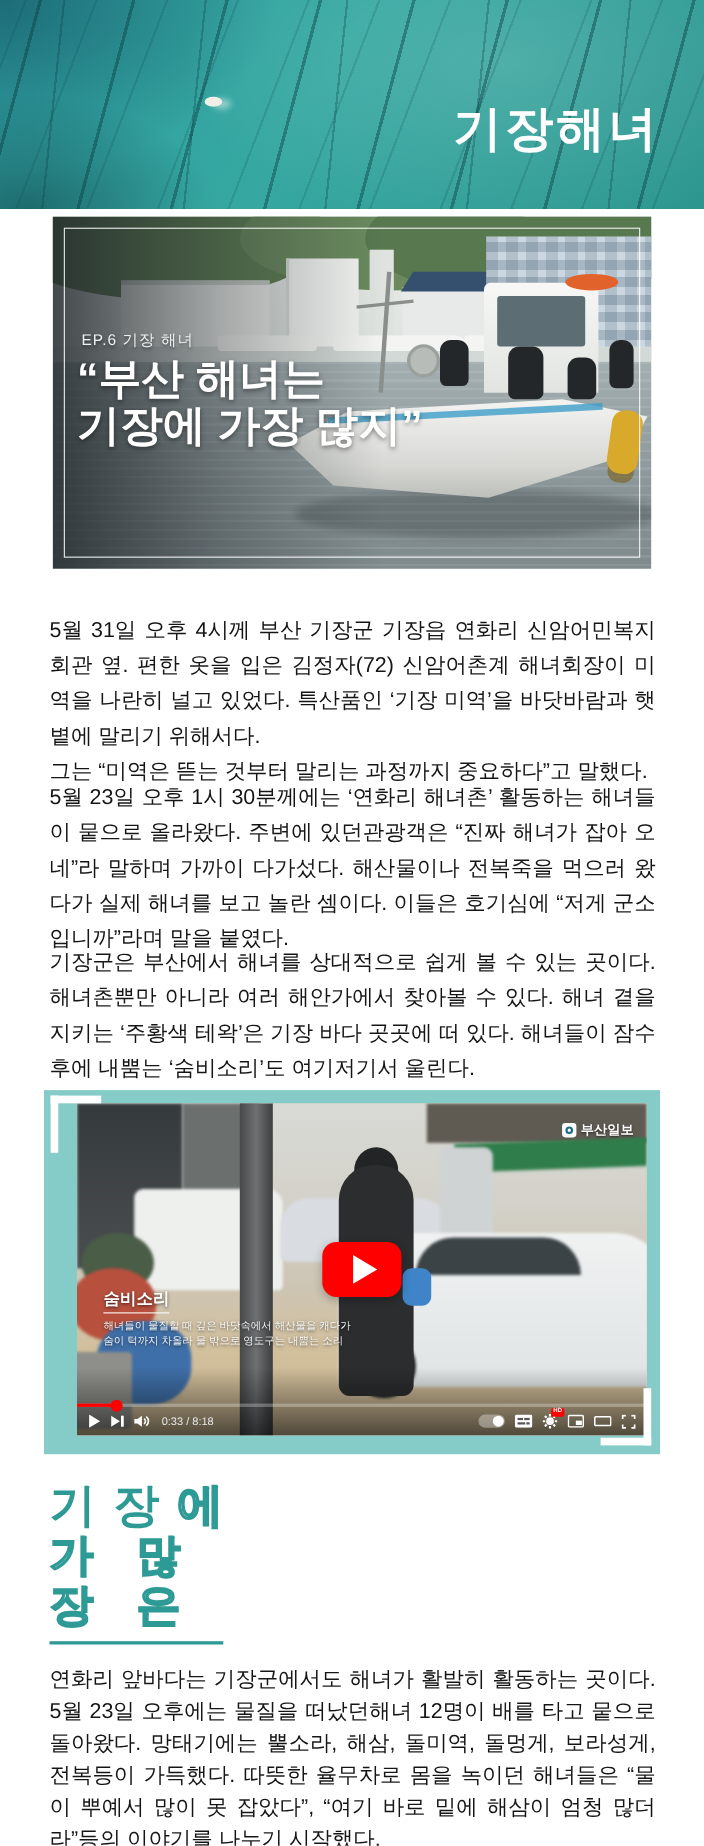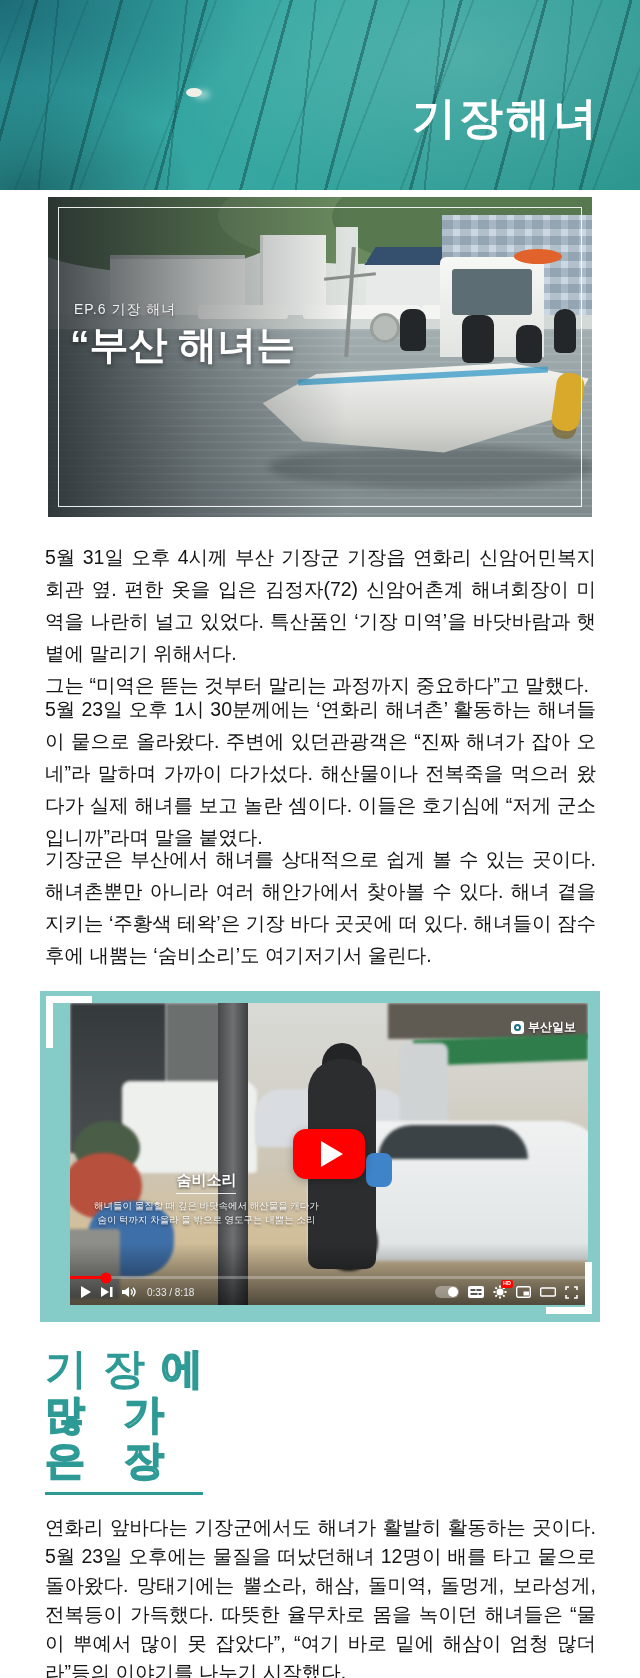--- a/index.html
+++ b/index.html
@@ -75,26 +75,26 @@
   .dv2 { left:414px; top:118px; width:32px; height:48px; }
   .dv3 { left:468px; top:128px; width:26px; height:38px; }
   .dv4 { left:506px; top:112px; width:22px; height:44px; }
   .buoy { position:absolute; left:506px; top:176px; width:28px; height:58px; background:#d9a92c; border-radius:12px; transform:rotate(8deg); box-shadow:0 10px 0 -2px rgba(120,95,25,.6); }
   .pc-vignette { position:absolute; inset:0; background:linear-gradient(90deg, rgba(32,38,42,.82), rgba(32,38,42,.35) 28%, transparent 55%); }
   .pc-frame { position:absolute; inset:10px; border:1px solid rgba(255,255,255,.9); pointer-events:none; }
   .pc-eyebrow { position:absolute; left:26px; top:104px; font-size:14px; color:#eef1f1; letter-spacing:1px; text-shadow:0 1px 3px rgba(0,0,0,.5); }
   .pc-quote { position:absolute; left:22px; top:126px; font-size:39px; line-height:43px; font-weight:800; color:#fff; text-shadow:0 2px 5px rgba(0,0,0,.45); }
 
   
-  .para { position:absolute; left:45px; width:551px; font-size:19.5px; line-height:32px; color:#151515; text-align:justify; }
+  .para { position:absolute; left:45px; width:551px; font-size:19.5px; line-height:32px; color:#151515; text-align:justify;margin-top:16px; }
   .para .sub { display:block; }
   .p1 { top:541px; } .p2 { top:693px; } .p3 { top:843px; }
 
   
-  .video-section { position:absolute; top:991px; left:40px; width:560px; height:331px; background:#85cbc7;text-align:center; }
+  .video-section { position:absolute; top:991px; left:40px; width:560px; height:331px; background:#85cbc7; }
   .bracket { position:absolute; width:46px; height:52px; z-index:6; }
   .bracket.tl { top:5px; left:6px; border-top:7px solid #fff; border-left:7px solid #fff; }
   .bracket.br { bottom:8px; right:8px; border-bottom:7px solid #fff; border-right:7px solid #fff; }
   .player { position:absolute; left:30px; top:12px; width:518px; height:302px; overflow:hidden; background:#cfcdc6; }
   .vbg { position:absolute; inset:0;
     background:linear-gradient(180deg, #d9dad6 0%, #d3d1c9 30%, #cdc5b4 55%, #d2bf9b 75%, #c7b490 100%); }
   .vshape { position:absolute; filter:blur(1.5px); }
   .v-store   { left:0; top:0; width:96px; height:150px; background:linear-gradient(#34393c,#4a4e50); }
   .v-store2  { left:96px; top:0; width:70px; height:120px; background:#6b6f6e; }
   .v-awning  { right:0; top:34px; width:175px; height:26px; background:#2f7d4a; transform:skewY(-2deg); }
@@ -188,20 +188,21 @@
   <div class="diver dv1"></div>
   <div class="diver dv2"></div>
   <div class="diver dv3"></div>
   <div class="diver dv4"></div>
   <div class="buoy"></div>
   <div class="pc-vignette"></div>
   <div class="pc-frame"></div>
   <div class="pc-eyebrow">EP.6 기장 해녀</div>
   <div class="pc-quote">
     <span>“부산 해녀는</span><br>
+    <span>기장에 가장 많지”</span>
   </div>
 </div>
 
 <p class="para p1">
   <span class="sub" style="display:inline">5월 31일 오후 4시께 부산 기장군 기장읍 연화리 신암어민복지회관 옆. 편한 옷을 입은 김정자(72) 신암어촌계 해녀회장이 미역을 나란히 널고 있었다. 특산품인 ‘기장 미역’을 바닷바람과 햇볕에 말리기 위해서다.</span>
   <span class="sub">그는 “미역은 뜯는 것부터 말리는 과정까지 중요하다”고 말했다.</span>
 </p>
 <p class="para p2">5월 23일 오후 1시 30분께에는 ‘연화리 해녀촌’ 활동하는 해녀들이 뭍으로 올라왔다. 주변에 있던관광객은 “진짜 해녀가 잡아 오네”라 말하며 가까이 다가섰다. 해산물이나 전복죽을 먹으러 왔다가 실제 해녀를 보고 놀란 셈이다. 이들은 호기심에 “저게 군소입니까”라며 말을 붙였다.</p>
 <p class="para p3">기장군은 부산에서 해녀를 상대적으로 쉽게 볼 수 있는 곳이다. 해녀촌뿐만 아니라 여러 해안가에서 찾아볼 수 있다. 해녀 곁을 지키는 ‘주황색 테왁’은 기장 바다 곳곳에 떠 있다. 해녀들이 잠수 후에 내뿜는 ‘숨비소리’도 여기저기서 울린다.</p>
 
@@ -326,20 +327,20 @@
 </div>
 
 <div class="feature">
   <div class="f-title">
     <div class="ft-row1">
       <span>기</span>
       <span>장</span>
       <span class="outline">에</span>
     </div>
     <div class="ft-row2">
+      <span class="outline">가장</span>
       <span class="outline">많은</span>
-      <span class="outline">가장</span>
     </div>
     <div class="f-underline"></div>
   </div>
 </div>
 
 <p class="closing">연화리 앞바다는 기장군에서도 해녀가 활발히 활동하는 곳이다. 5월 23일 오후에는 물질을 떠났던해녀 12명이 배를 타고 뭍으로 돌아왔다. 망태기에는 뿔소라, 해삼, 돌미역, 돌멍게, 보라성게, 전복등이 가득했다. 따뜻한 율무차로 몸을 녹이던 해녀들은 “물이 뿌예서 많이 못 잡았다”, “여기 바로 밑에 해삼이 엄청 많더라”등의 이야기를 나누기 시작했다.</p>
 
 </body></html>

